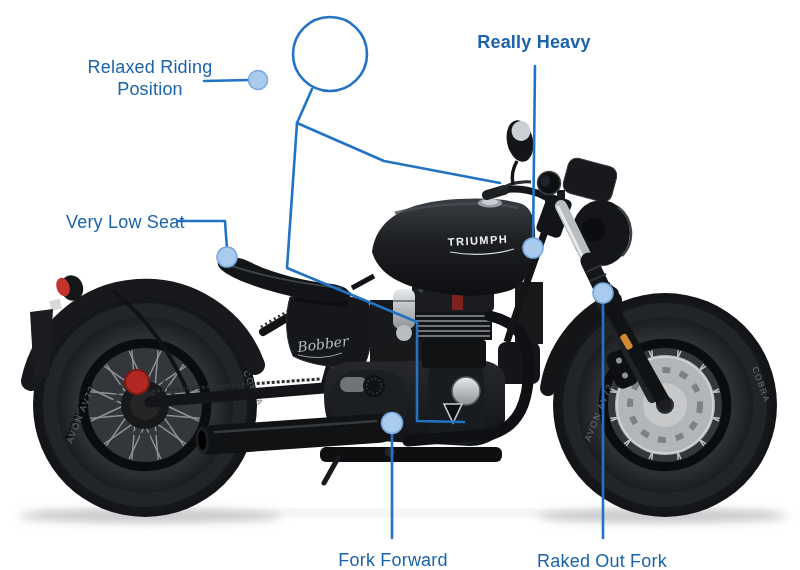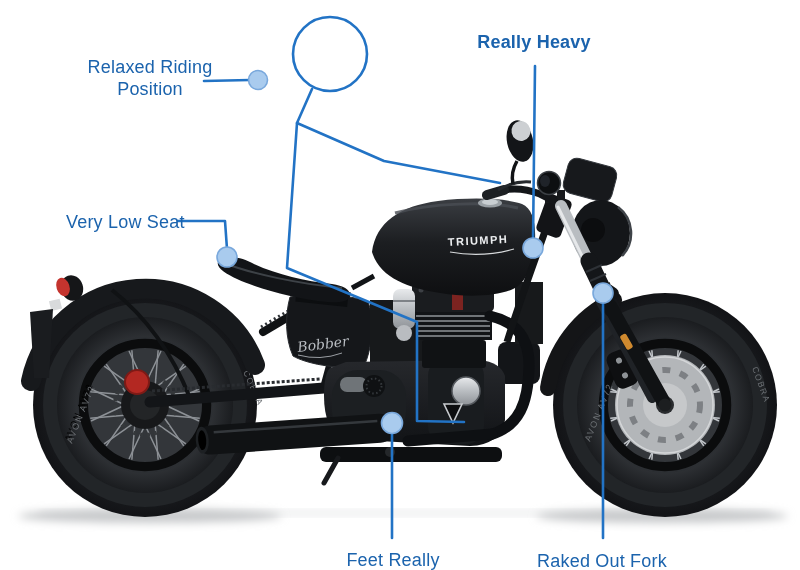--- a/index.html
+++ b/index.html
@@ -253,16 +253,16 @@
     <circle cx="227" cy="257" r="10"></circle>
     <circle cx="533" cy="248" r="10"></circle>
     <circle cx="392" cy="423" r="10.5"></circle>
     <circle cx="603" cy="293" r="10"></circle>
   </g>
 </svg>
 
 <div id="label-relaxed" class="callout-label">Relaxed Riding Position</div>
 <div id="label-heavy" class="callout-label">Really Heavy</div>
 <div id="label-seat" class="callout-label">Very Low Seat</div>
-<div id="label-feet" class="callout-label">Feet Really</div>
+<div id="label-feet" class="callout-label">Fork Forward</div>
 <div id="label-fork" class="callout-label">Raked Out Fork</div>
 
 </div>
 
 </body></html>

